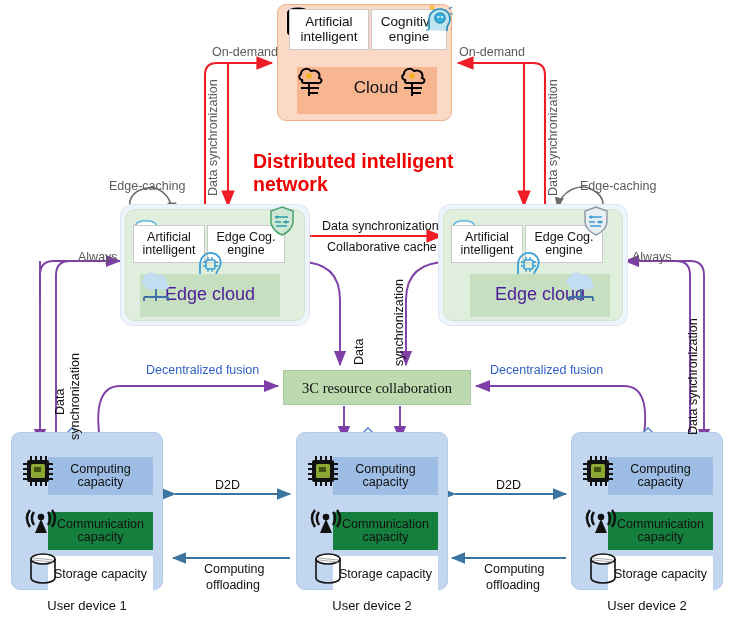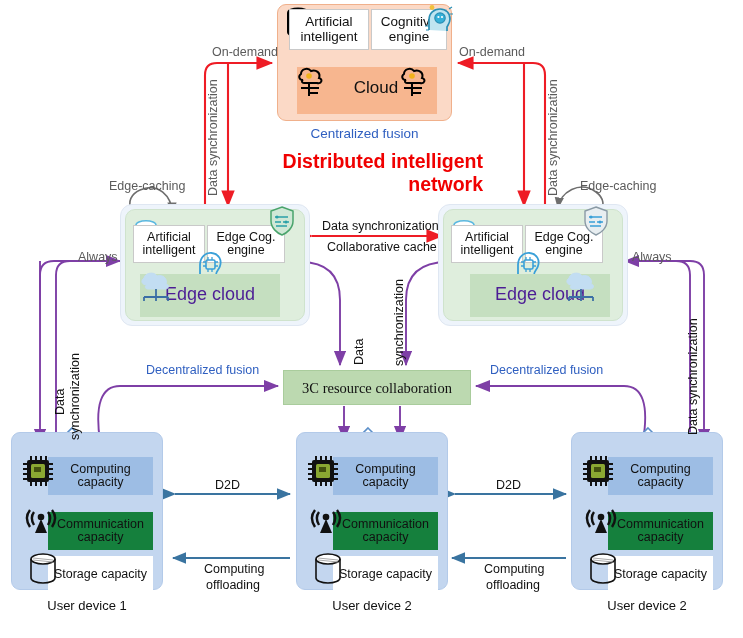--- a/index.html
+++ b/index.html
@@ -51,21 +51,21 @@
   .cloud-inner-label{
     position:absolute; left:297px; top:78px; width:140px;
     text-align:center; font-size:17px; color:#111;margin-left:9px;
   }
   .centralized-label{
     left:277px; top:126px; width:175px;
     text-align:center; font-size:13.5px; color:#2f5fc0;
   }
   .title-main{
     left:253px; top:150px; width:230px;
-    text-align:right; font-size:19.5px; font-weight:bold; color:#f00000;
+    text-align:left; font-size:19.5px; font-weight:bold; color:#f00000;
     line-height:1.2;
   }
 
   
   .edge-box{
     width:180px; height:112px;
     background:#dfeedd;
     border:1px solid #cfe3cd;
     border-radius:10px;
     top:209px;
@@ -293,21 +293,20 @@
     <path d="M13,17 L13,30" stroke="#000" stroke-width="2"></path>
     <path d="M13,22 L23,22 M13,27 L22,27 M13,22 L5,22" stroke="#000" stroke-width="2"></path>
   </svg>
   <svg class="icon" style="left:399px;top:66px;" width="30" height="32" viewBox="0 0 30 32">
     <path d="M7,14 C3,14 2,10 5,8 C5,3 12,1 15,5 C20,3 25,7 23,12 C27,13 26,18 21,17 L8,17 C6,17 5,15 7,14 Z" fill="none" stroke="#000" stroke-width="2"></path>
     <circle cx="13" cy="10" r="2.8" fill="#f2b21a"></circle>
     <path d="M13,17 L13,30" stroke="#000" stroke-width="2"></path>
     <path d="M13,22 L23,22 M13,27 L22,27 M13,22 L5,22" stroke="#000" stroke-width="2"></path>
   </svg>
 
-  <div class="node centralized-label">Centralized fusion</div>
 
   <div class="node title-main">
     <span>Distributed intelligent</span><br>
     <span>network</span>
   </div>
 
   <div class="node edge-outer left"></div>
   <div class="node edge-box left"></div>
 
   <svg class="icon" style="left:133px;top:219px;" width="26" height="30" viewBox="0 0 26 30">

